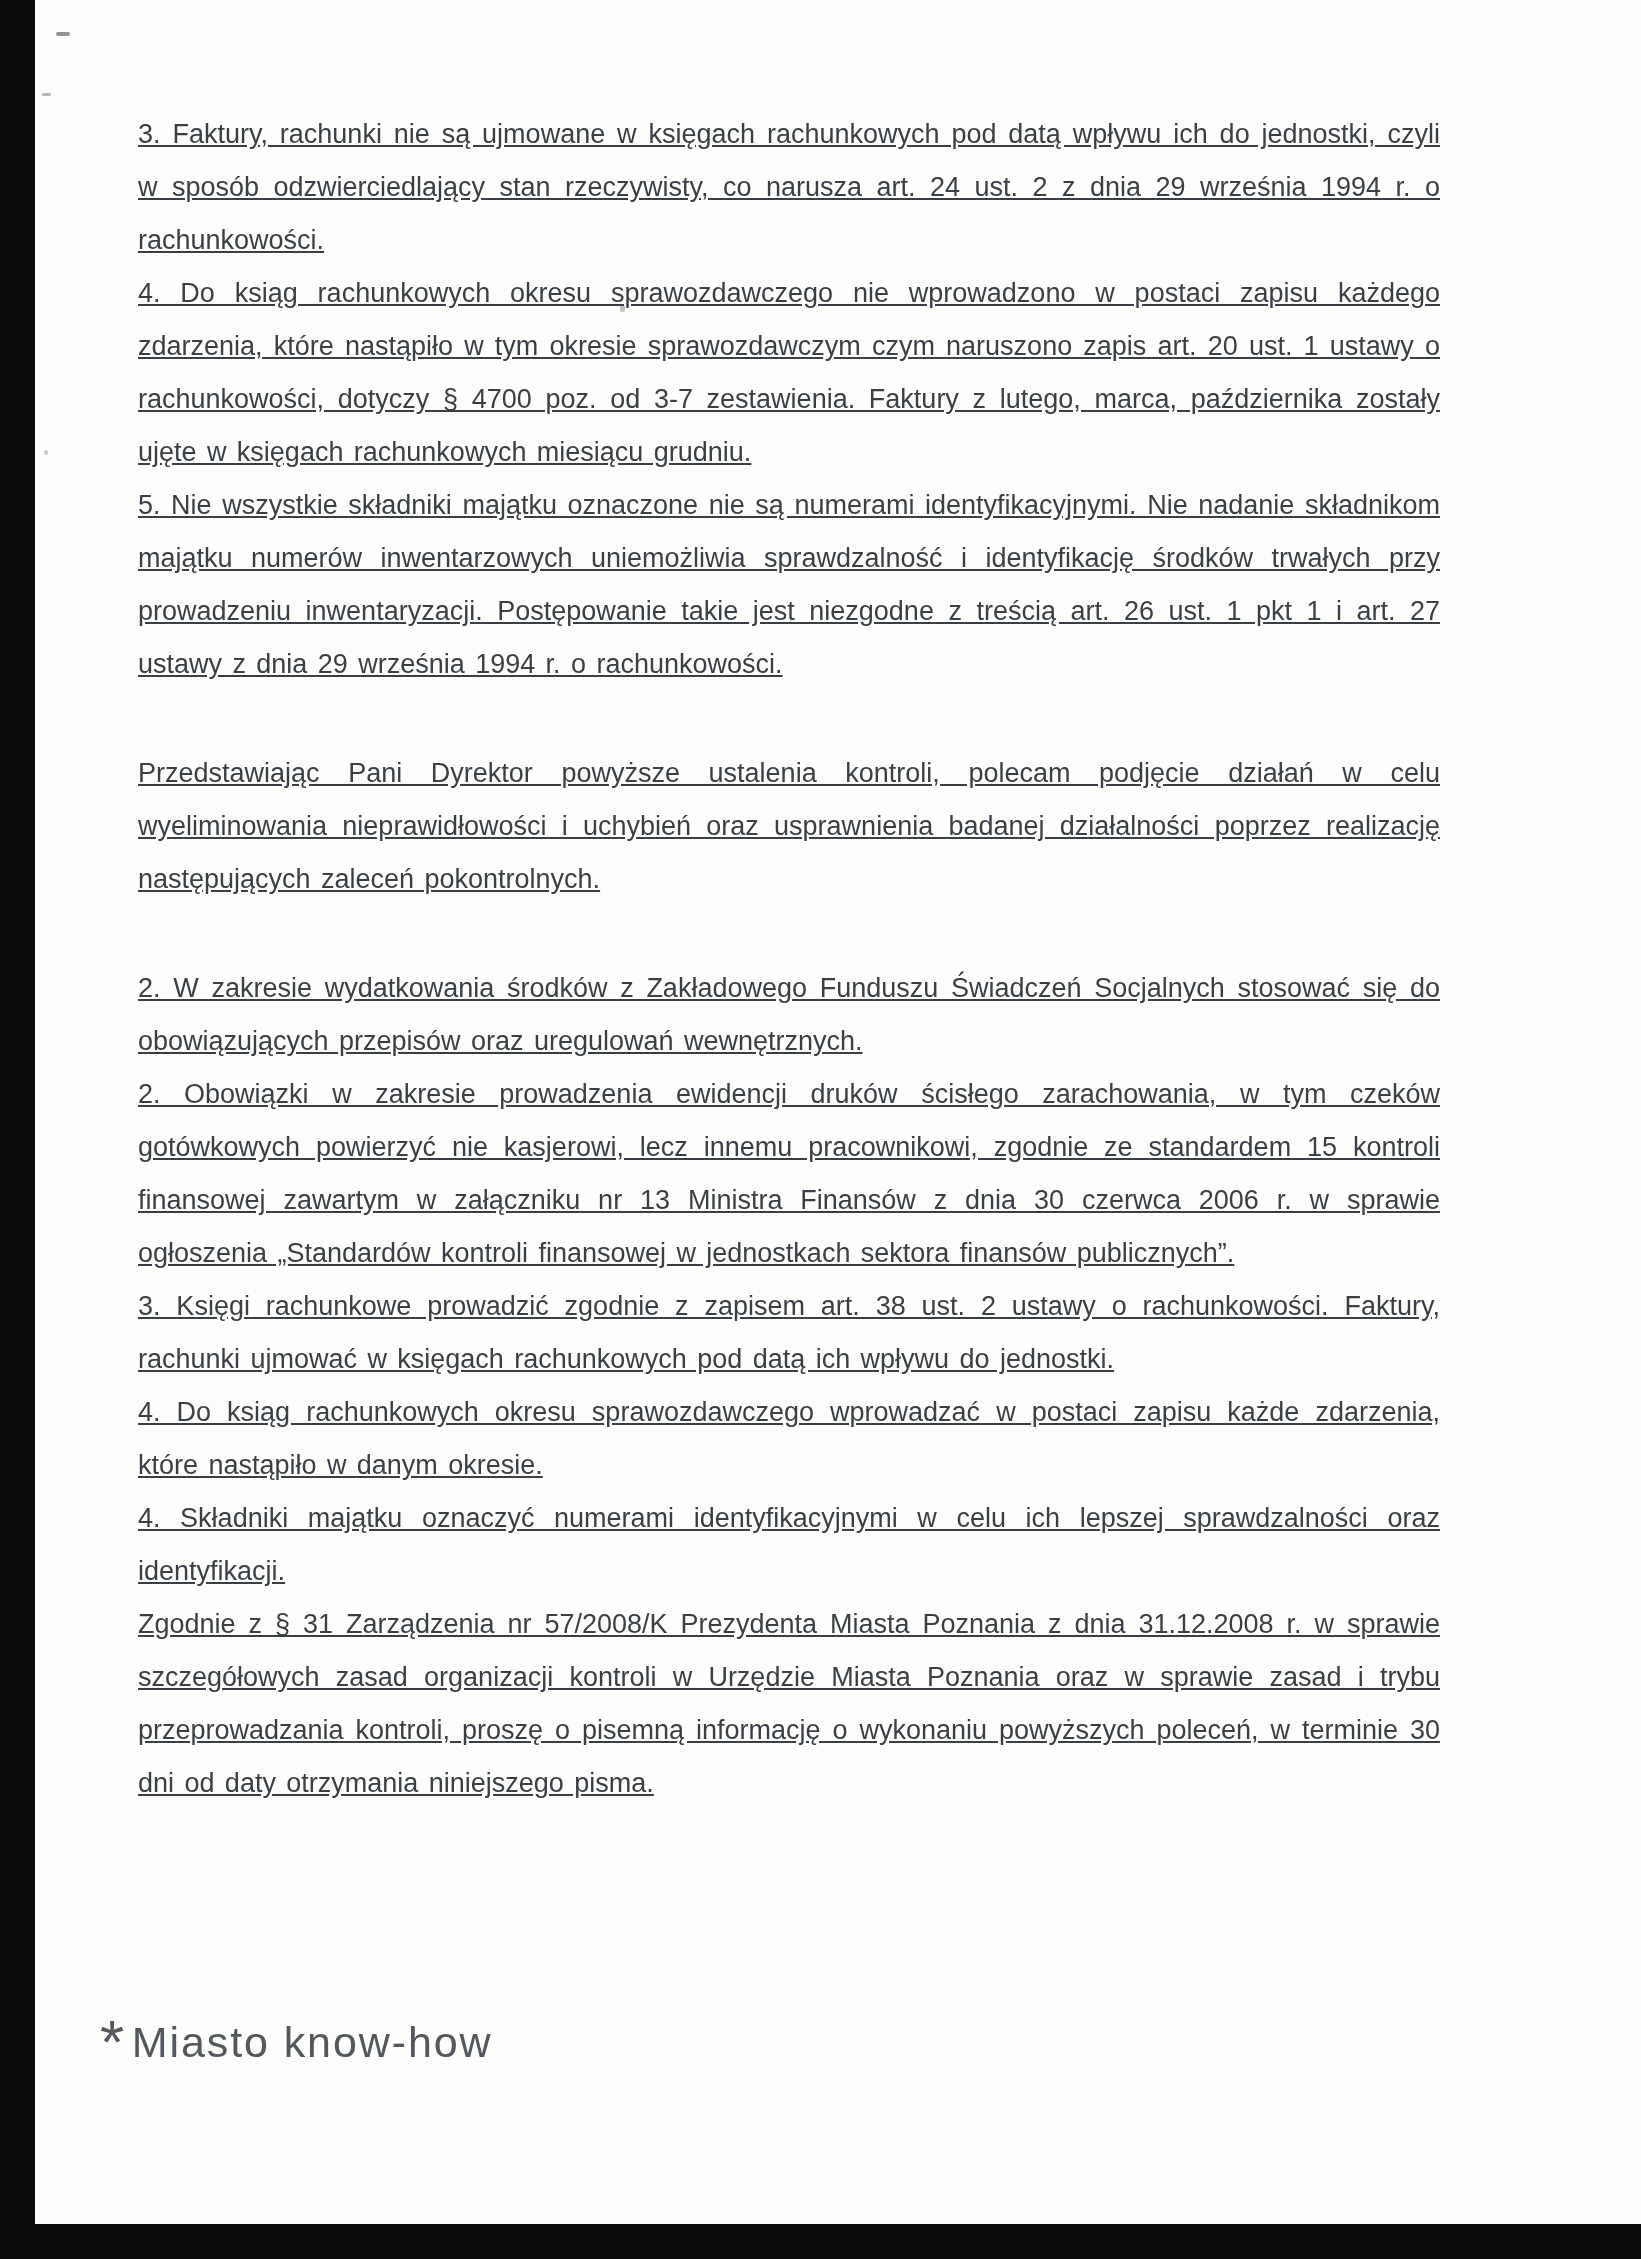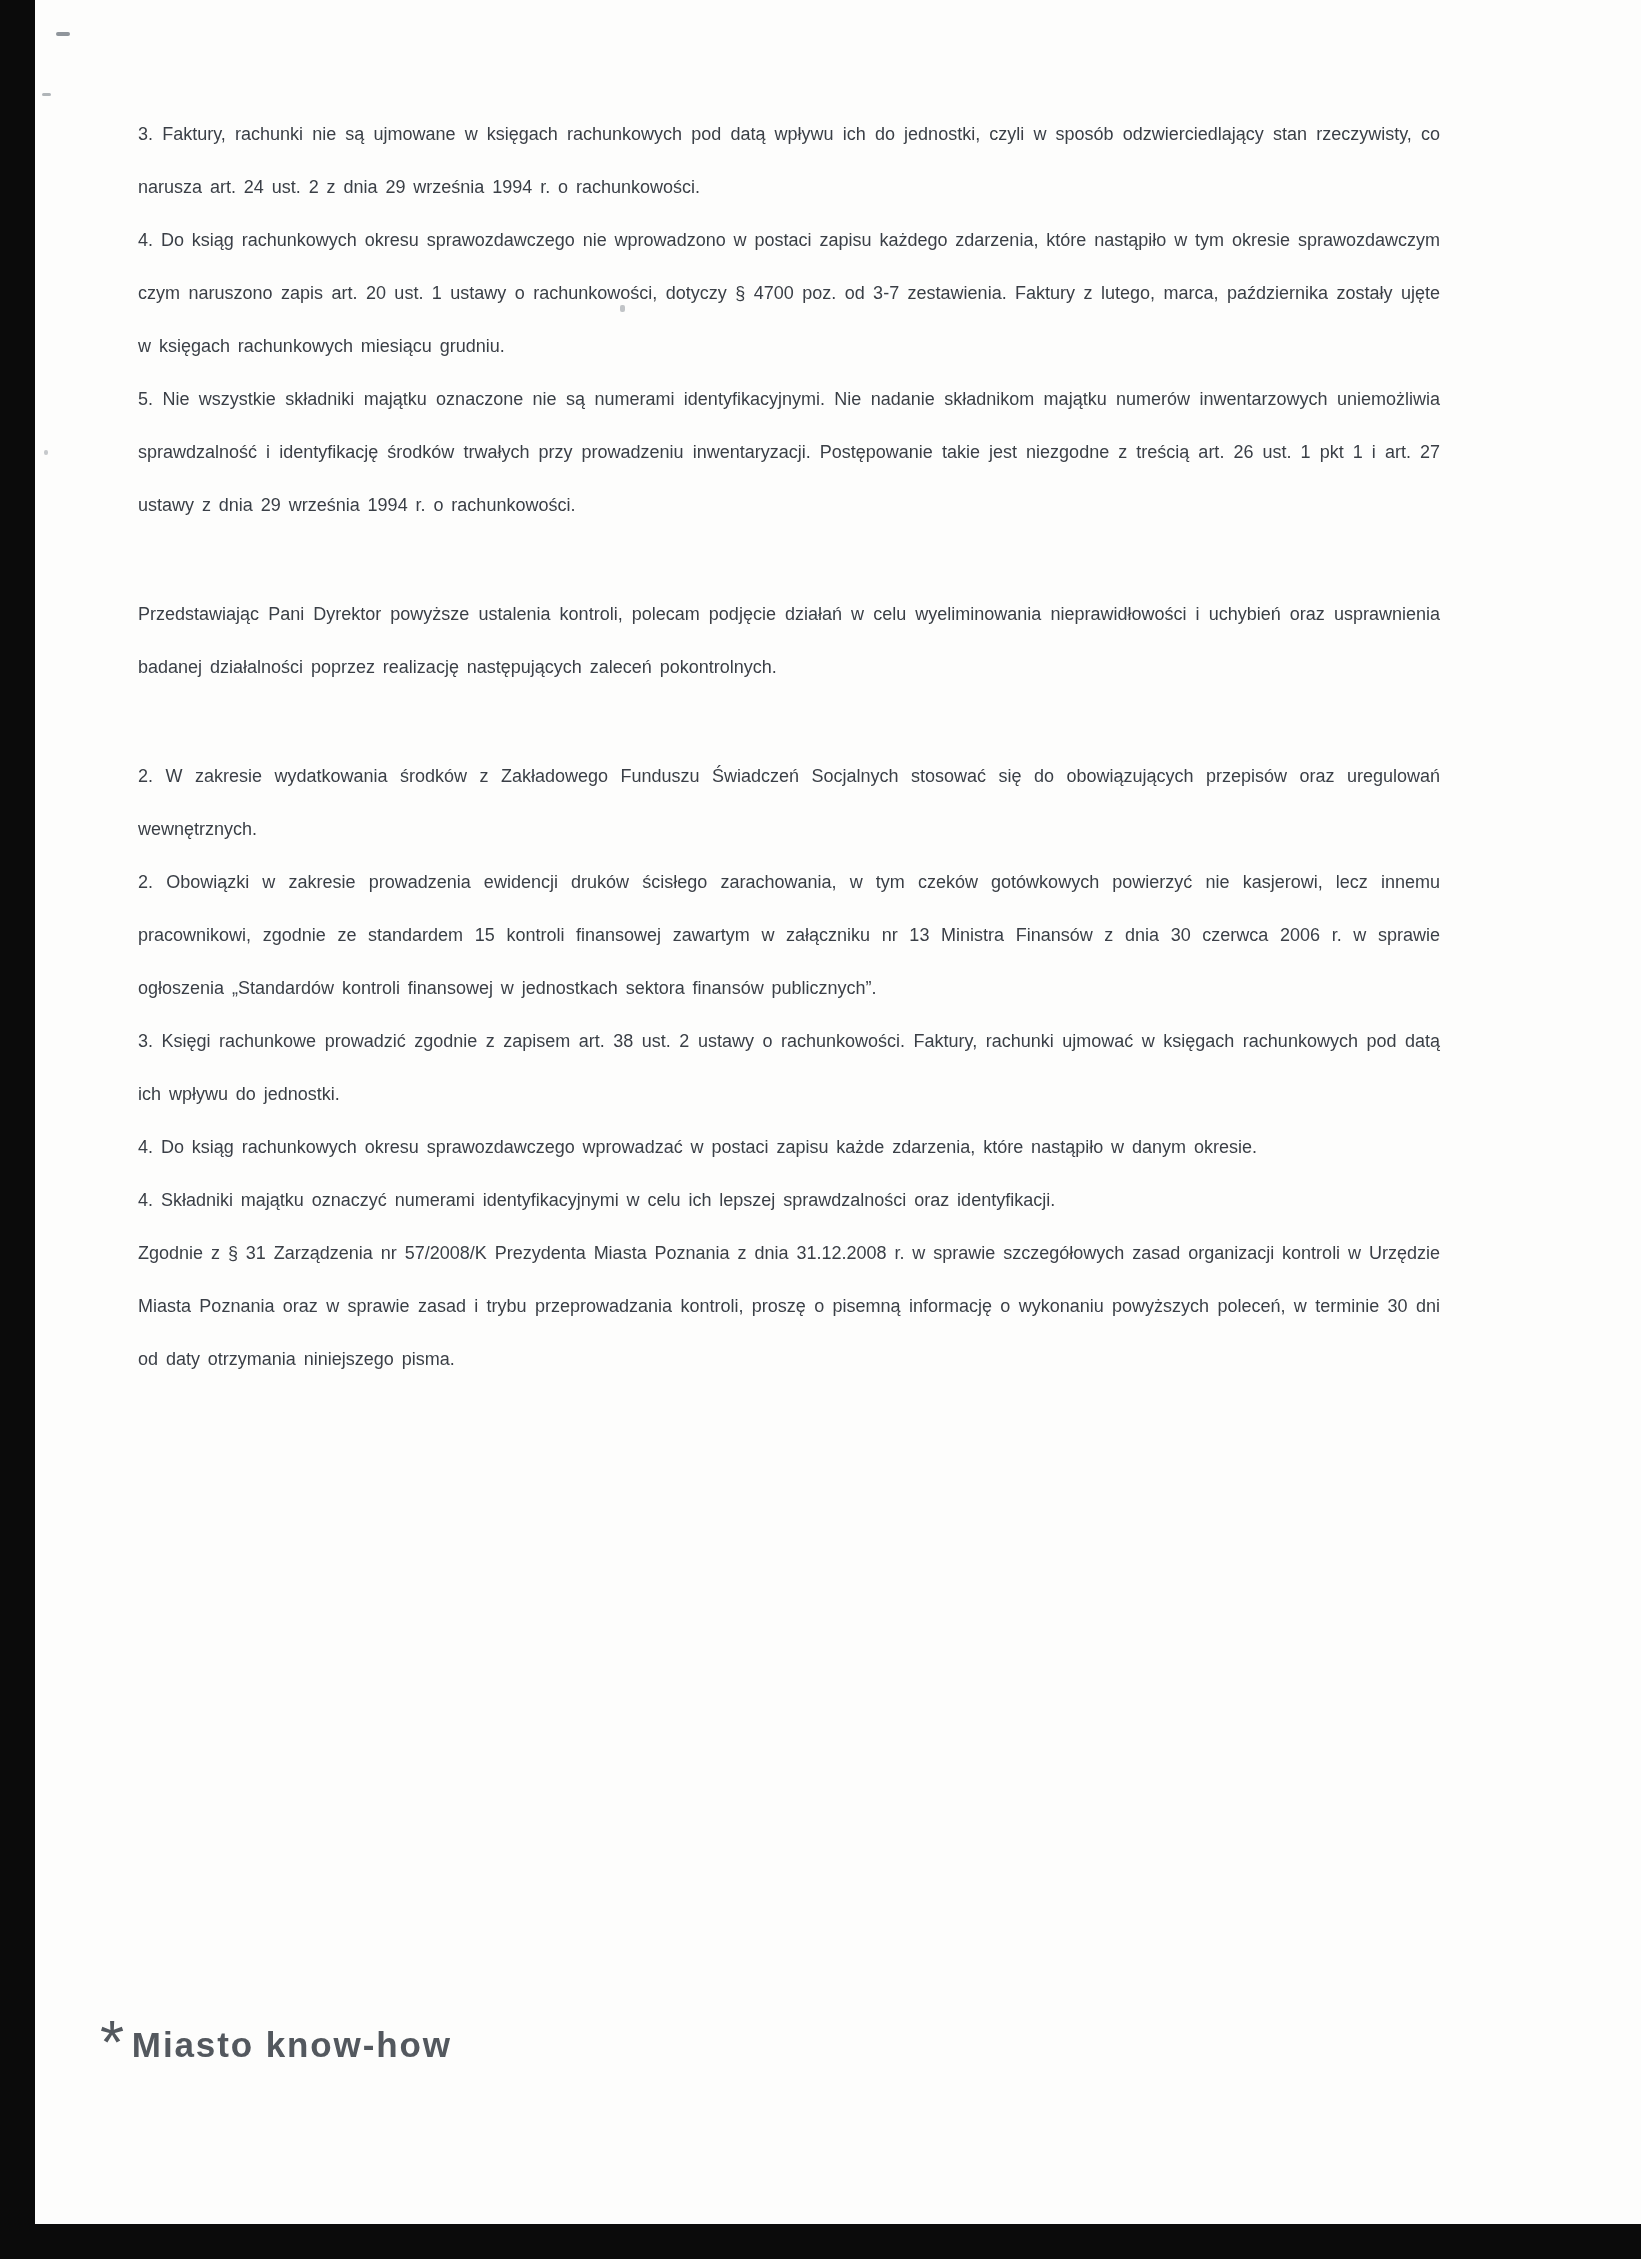--- a/index.html
+++ b/index.html
@@ -26,23 +26,24 @@
     left: 0; bottom: 0;
     width: 1641px; height: 35px;
     background: #0b0b0b;
   }
   .doc-body {
     position: absolute;
     left: 138px;
     top: 108px;
     width: 1302px;
     color: #3a3f46;
-    font-size: 18px;
+    font-size: 27px;
     line-height: 53px;
     text-align: justify;
+    text-decoration: underline;
   }
   .doc-body p {
     margin: 0;
     word-spacing: 2.9px;
   }
   .gap-before {
     margin-top: 56px !important;
   }
   .logo {
     position: absolute;
@@ -52,22 +53,22 @@
     letter-spacing: 1.9px;
     white-space: nowrap;
   }
   .logo .asterisk {
     font-size: 62px;
     font-weight: 400;
     vertical-align: -5.8px;
     margin-right: 5.8px;
   }
   .logo .logo-text {
-    font-size: 35px;
-    font-weight: 700;
+    font-size: 43px;
+    font-weight: 400;
   }
   .artifact {
     position: absolute;
     background: #8f959b;
     border-radius: 1.9px;
   }
   .artifact.a1 { left: 56px;  top: 32px;  width: 13.5px; height: 3.9px; }
   .artifact.a2 { left: 42px;  top: 93px;  width: 8.7px;  height: 2.9px; opacity: .7; }
   .artifact.a3 { left: 620px; top: 305px; width: 4.8px;  height: 6.8px; opacity: .55; }
   .artifact.a4 { left: 44px;  top: 450px; width: 3.9px;  height: 4.8px; opacity: .5; }

